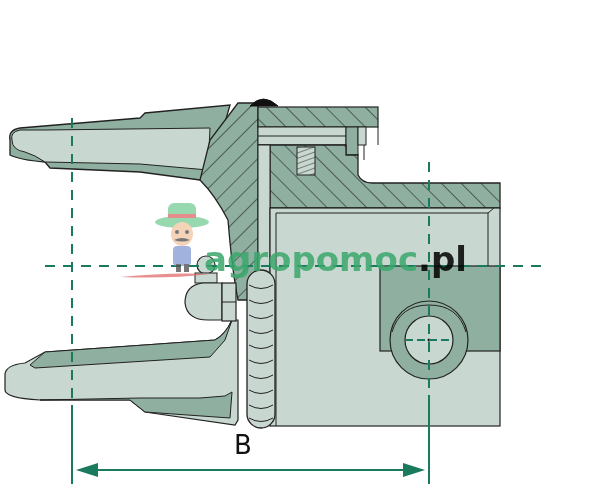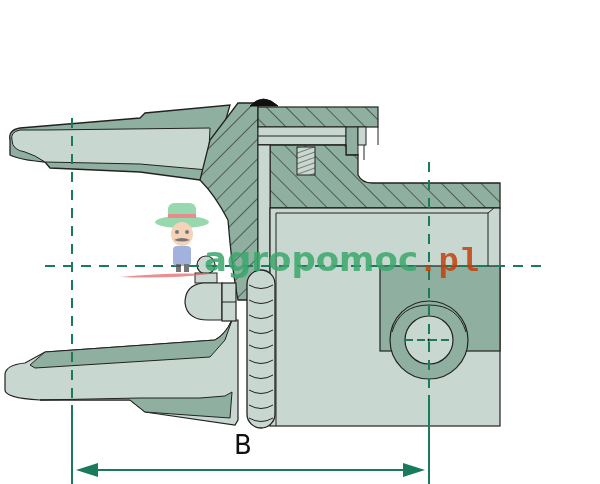--- a/index.html
+++ b/index.html
@@ -1,21 +1,21 @@
 <!DOCTYPE html>
 <html><head>
 <meta charset="utf-8">
 <style>
   html, body { margin: 0; padding: 0; background: #ffffff; }
   body { width: 600px; height: 484px; overflow: hidden; position: relative; font-family: "DejaVu Sans", sans-serif; }
   #diagram { position: absolute; left: 0; top: 0; width: 600px; height: 484px; }
   .dim-label { position: absolute; left: 234px; top: 432px; font-family: "DejaVu Sans", sans-serif; font-size: 26px; color: #111; line-height: 1; }
   .wm { position: absolute; left: 204px; top: 242px; font-family: "DejaVu Sans", sans-serif; font-weight: bold; font-size: 34px; letter-spacing: 0px; line-height: 1; opacity: 0.85; }
   .wm .g { color: #3aa76b; }
-  .wm .r { color: #c2410c; font-family: Liberation Mono, monospace; }
+  .wm .r { color: #000000; }
 </style>
 </head>
 <body>
 
 <svg id="diagram" viewBox="0 0 600 484" xmlns="http://www.w3.org/2000/svg">
   <defs>
     <pattern id="hatch" patternUnits="userSpaceOnUse" width="14" height="14" patternTransform="rotate(45)">
       <rect width="14" height="14" fill="#8fb0a0"></rect>
       <line x1="0" y1="0" x2="0" y2="14" stroke="#222" stroke-width="1.2"></line>
     </pattern>

